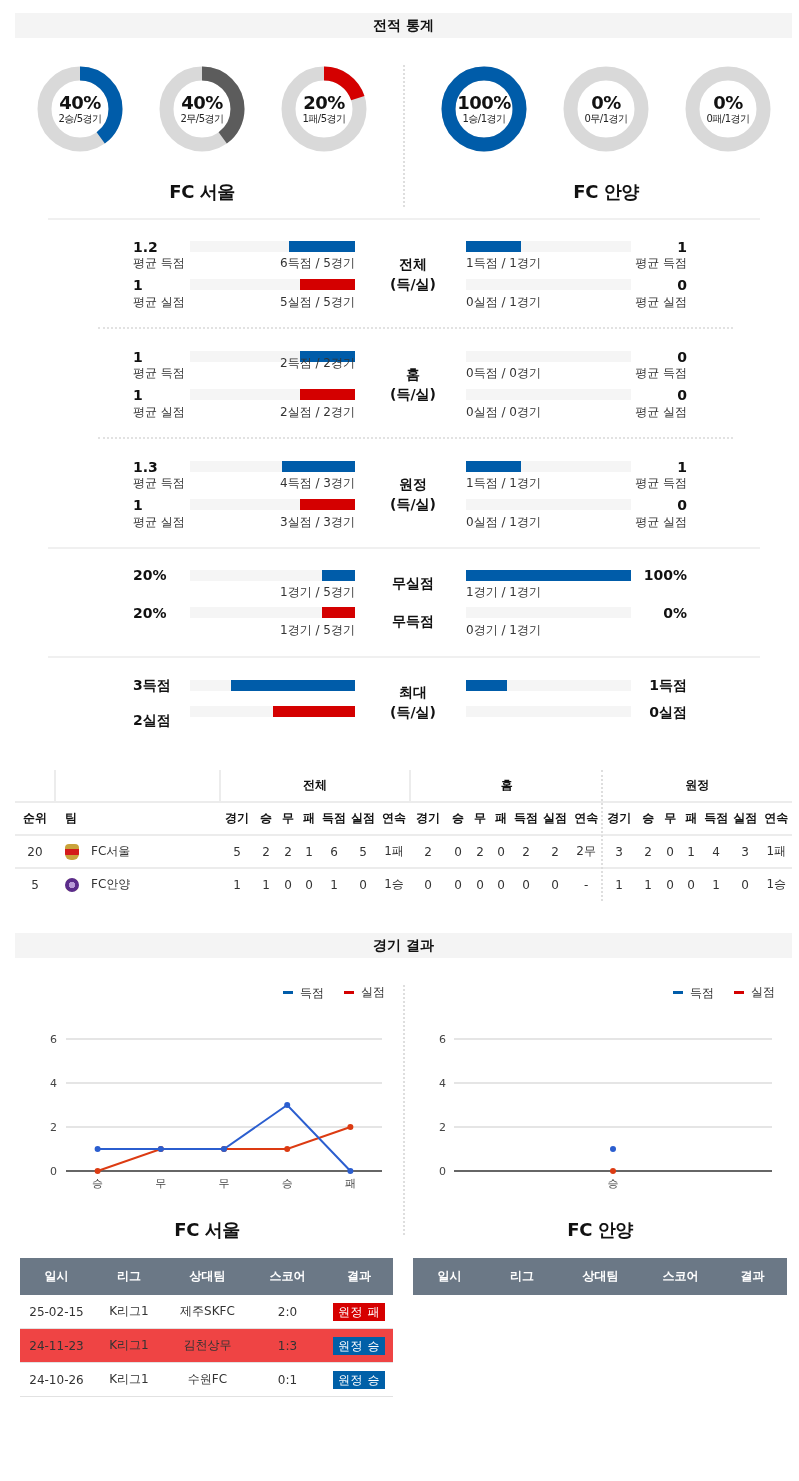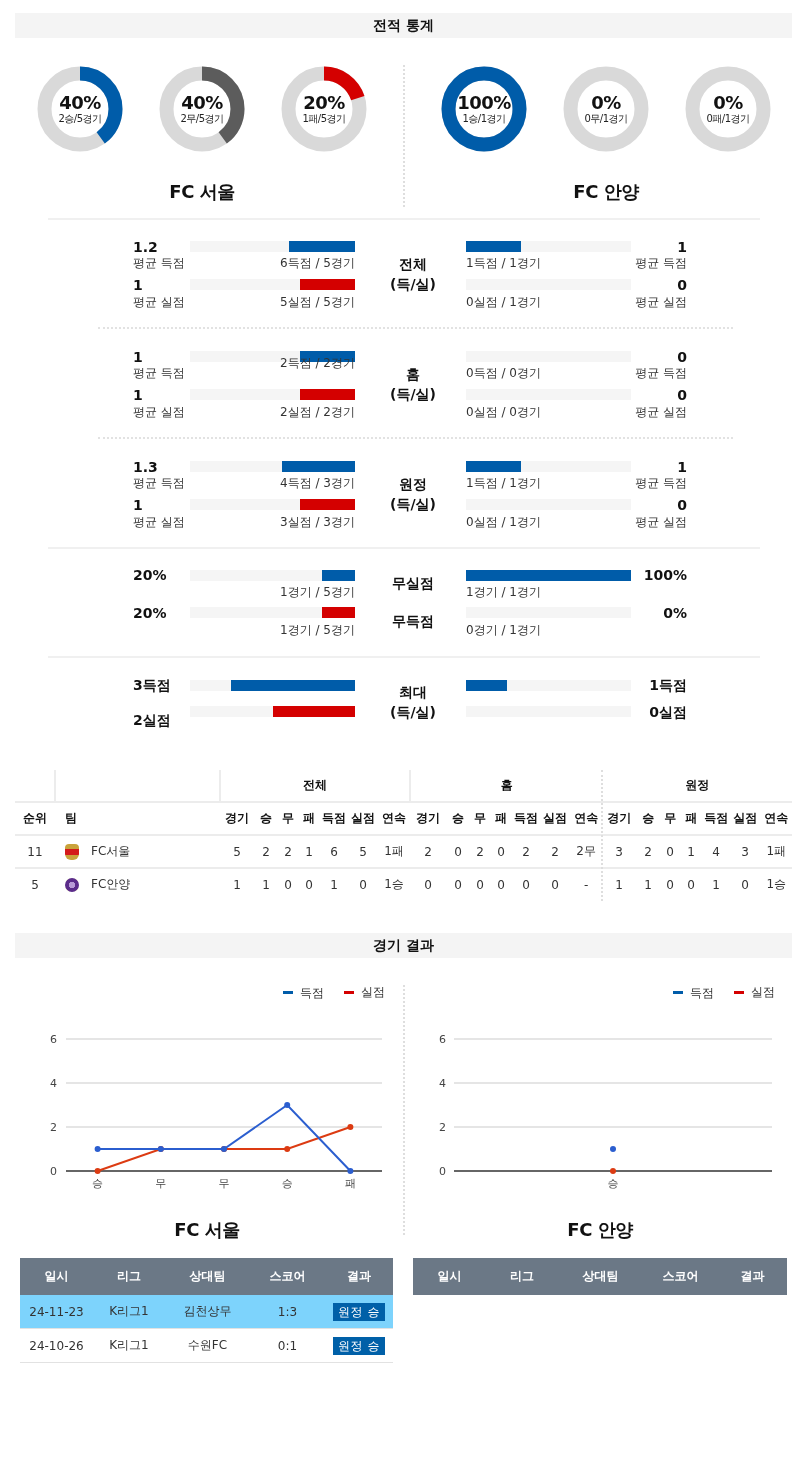--- a/index.html
+++ b/index.html
@@ -43,21 +43,21 @@
   .logo{display:inline-block;width:14px;height:16px;vertical-align:middle;margin-right:12px;border-radius:3px;}
   .logo-seoul{background:linear-gradient(#c9a23a 0 30%, #d41a1a 30% 70%, #c9a23a 70% 100%);border-radius:4px 4px 6px 6px;}
   .logo-anyang{background:radial-gradient(circle,#b89bd6 0 30%,#5b2c8a 32% 70%,#8c6a4a 72% 100%);border-radius:50%;height:14px;}
   .legend{position:absolute;top:985px;font-size:12px;line-height:14px;color:#333;white-space:nowrap;}
   .legend .dash{display:inline-block;width:10px;height:3px;vertical-align:middle;margin-right:7px;}
   .legend .lbl{margin-right:20px;vertical-align:middle;}
   .chart{position:absolute;top:1020px;height:175px;}
   .res{position:absolute;top:1258px;font-size:12px;color:#333;}
   .res th{background:#6b7886;color:#fff;font-weight:bold;height:37px;padding:0;text-align:center;}
   .res td{height:33px;padding:0;text-align:center;border-bottom:1px solid #e2e2e2;white-space:nowrap;}
-  .res tr.alt td{background:#7dd3fc;}
+  .res tr.alt td{background:#ef4444;}
   .badge{display:inline-block;color:#fff;font-size:12px;line-height:18px;padding:0 5px;letter-spacing:0.5px;}
 </style>
 </head>
 <body>
 
 <div class="sec-head" style="top:13px">전적 통계</div>
 
 <div class="donut" style="left:37px">
   <svg width="86" height="86" viewBox="0 0 86 86">
       <circle cx="43" cy="43" r="35.5" class="donut-track"></circle>
@@ -328,21 +328,21 @@
     <td>연속</td>
     <td>경기</td>
     <td>승</td>
     <td>무</td>
     <td>패</td>
     <td>득점</td>
     <td>실점</td>
     <td>연속</td>
   </tr>
   <tr class="row first">
-    <td>11</td>
+    <td>20</td>
     <td class="teamc"><span class="logo logo-seoul"></span><span>FC서울</span></td>
     <td>5</td>
     <td>2</td>
     <td>2</td>
     <td>1</td>
     <td>6</td>
     <td>5</td>
     <td>1패</td>
     <td>2</td>
     <td>0</td>
@@ -452,20 +452,27 @@
       <col style="width:68px">
     </colgroup>
   <tbody>
       <tr>
     <th>일시</th>
     <th>리그</th>
     <th>상대팀</th>
     <th>스코어</th>
     <th>결과</th>
   </tr>
+  <tr>
+    <td>25-02-15</td>
+    <td>K리그1</td>
+    <td>제주SKFC</td>
+    <td>2:0</td>
+    <td><span class="badge" style="background: rgb(214, 0, 0);">원정 패</span></td>
+  </tr>
   <tr class="alt">
     <td>24-11-23</td>
     <td>K리그1</td>
     <td>김천상무</td>
     <td>1:3</td>
     <td><span class="badge" style="background: rgb(0, 96, 168);">원정 승</span></td>
   </tr>
   <tr>
     <td>24-10-26</td>
     <td>K리그1</td>

